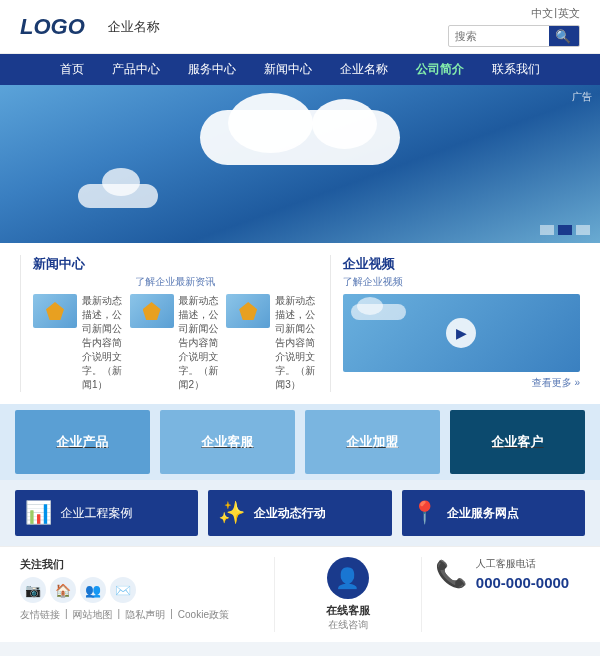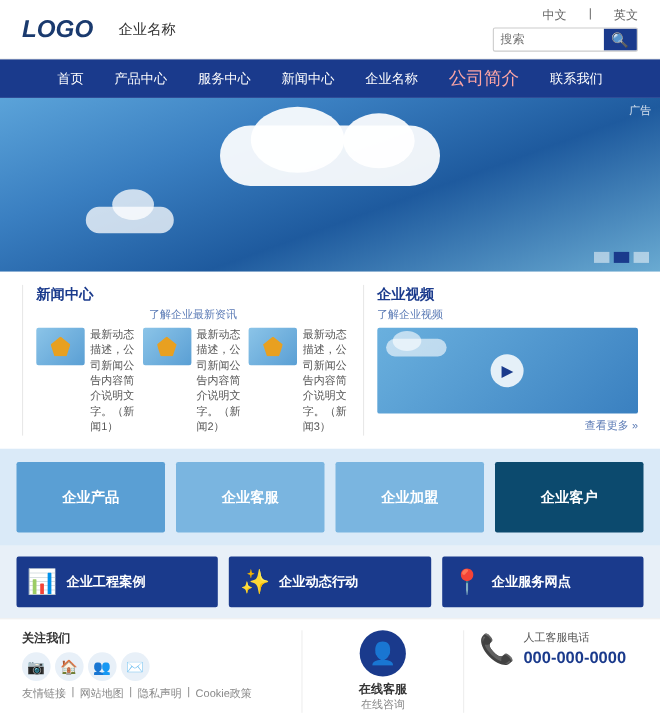--- a/index.html
+++ b/index.html
@@ -7,39 +7,39 @@
   </style>
 </head>
 <body>
 
 <div style="background:#fff; padding:6px 20px; display:flex; align-items:center; justify-content:space-between; border-bottom:1px solid #eee;">
   <div style="display:flex; align-items:center; gap:23px;">
     <span style="font-size:22px; font-weight:bold; color:#1a3a6e; font-style:italic;">LOGO</span>
     <span style="font-size:13px; color:#333;">企业名称</span>
   </div>
   <div style="display:flex; flex-direction:column; align-items:flex-end; gap:4px;">
-    <div style="display:flex; gap:20px; font-size:11px; color:#666;">
+    <div style="display:flex; gap:1px; font-size:11px; color:#666;">
       <span style="cursor:pointer;">中文</span>
       <span>|</span>
       <span style="cursor:pointer;">英文</span>
     </div>
     <div style="display:flex; align-items:center; border:1px solid #ccc; border-radius:2px; overflow:hidden; height:22px;">
       <input type="text" style="border: none; outline: none; padding: 2px 6px; font-size: 11px; width: 100px;" placeholder="搜索">
       <button style="background:#1a3a8c; color:#fff; border:none; padding:2px 7px; cursor:pointer; font-size:13px; height:100%;">🔍</button>
     </div>
   </div>
 </div>
 
 <nav style="background:#1a3a8c; display:flex; align-items:center; justify-content:center;">
   <span style="color:#fff; padding:7px 14px; font-size:12px; cursor:pointer;">首页</span>
   <span style="color:#fff; padding:7px 14px; font-size:12px; cursor:pointer;">产品中心</span>
   <span style="color:#fff; padding:7px 14px; font-size:12px; cursor:pointer;">服务中心</span>
   <span style="color:#fff; padding:7px 14px; font-size:12px; cursor:pointer;">新闻中心</span>
   <span style="color:#fff; padding:7px 14px; font-size:12px; cursor:pointer;">企业名称</span>
-  <span style="color:#fca5a5; padding:7px 14px; font-size:16px; cursor:pointer;">公司简介</span>
+  <span style="color:#86efac; padding:7px 14px; font-size:12px; cursor:pointer;font-weight:bold;">公司简介</span>
   <span style="color:#fff; padding:7px 14px; font-size:12px; cursor:pointer;">联系我们</span>
 </nav>
 
 <div style="position:relative; width:100%; height:158px; overflow:hidden;">
   <div style="width:100%; height:100%; background:linear-gradient(160deg,#5ba3d9 0%,#3a7fc1 30%,#1e5a9e 60%,#6aabd2 100%); position:relative;">
 
     <div style="position:absolute; top:25px; left:50%; transform:translateX(-50%); width:200px; height:55px; background:white; border-radius:50px; opacity:0.92;"></div>
     <div style="position:absolute; top:8px; left:38%; width:85px; height:60px; background:white; border-radius:50%; opacity:0.92;"></div>
     <div style="position:absolute; top:14px; left:52%; width:65px; height:50px; background:white; border-radius:50%; opacity:0.92;"></div>
     <div style="position:absolute; bottom:35px; left:13%; width:80px; height:24px; background:rgba(255,255,255,0.75); border-radius:20px;"></div>
@@ -90,31 +90,31 @@
     <div style="font-size:10px; color:#5a7ab5; margin-bottom:5px;">了解企业视频</div>
     <div style="width:100%; height:78px; background:linear-gradient(135deg,#6ab0de,#3a80c0); border-radius:2px; display:flex; align-items:center; justify-content:center; position:relative; overflow:hidden; cursor:pointer;">
       <div style="position:absolute; top:10px; left:8px; width:55px; height:16px; background:rgba(255,255,255,0.6); border-radius:12px;"></div>
       <div style="position:absolute; top:3px; left:14px; width:26px; height:18px; background:rgba(255,255,255,0.6); border-radius:50%;"></div>
       <div style="width:30px; height:30px; background:rgba(255,255,255,0.85); border-radius:50%; display:flex; align-items:center; justify-content:center; font-size:14px; color:#1a3a8c; z-index:1; cursor:pointer;">▶</div>
     </div>
     <div style="text-align:right; font-size:10px; color:#5a7ab5; margin-top:4px; cursor:pointer;">查看更多 »</div>
   </div>
 </div>
 
-<div style="display:flex; background:#daeaf8; padding:10px 15px; gap:10px; height:88px; align-items:center;">
+<div style="display:flex; background:#daeaf8; padding:10px 15px; gap:10px; height:76px; align-items:center;text-decoration:underline;">
   <div style="flex:1; height:64px; background:#5a9fd4; display:flex; align-items:center; justify-content:center; font-size:13px; color:#fff; border-radius:2px; cursor:pointer; font-weight:bold;">企业产品</div>
   <div style="flex:1; height:64px; background:#7ab5e0; display:flex; align-items:center; justify-content:center; font-size:13px; color:#fff; border-radius:2px; cursor:pointer; font-weight:bold;">企业客服</div>
   <div style="flex:1; height:64px; background:#7ab5e0; display:flex; align-items:center; justify-content:center; font-size:13px; color:#fff; border-radius:2px; cursor:pointer; font-weight:bold;">企业加盟</div>
   <div style="flex:1; height:64px; background:#0c4a6e; display:flex; align-items:center; justify-content:center; font-size:13px; color:#fff; border-radius:2px; cursor:pointer; font-weight:bold;">企业客户</div>
 </div>
 
 <div style="display:flex; background:#e8f0f8; padding:10px 15px; gap:10px;">
   <div style="flex:1; background:#1a3a8c; color:#fff; padding:10px 10px; display:flex; align-items:center; gap:8px; border-radius:2px; cursor:pointer;">
     <span style="font-size:22px;">📊</span>
-    <span style="font-size:12px; font-weight:bold;">企业工程案例</span>
+    <span style="font-size:12px; font-weight:normal;">企业工程案例</span>
   </div>
   <div style="flex:1; background:#1a3a8c; color:#fff; padding:10px 10px; display:flex; align-items:center; gap:8px; border-radius:2px; cursor:pointer;">
     <span style="font-size:22px;">✨</span>
     <span style="font-size:12px; font-weight:bold;">企业动态行动</span>
   </div>
   <div style="flex:1; background:#1a3a8c; color:#fff; padding:10px 10px; display:flex; align-items:center; gap:8px; border-radius:2px; cursor:pointer;">
     <span style="font-size:22px;">📍</span>
     <span style="font-size:12px; font-weight:bold;">企业服务网点</span>
   </div>
 </div>

